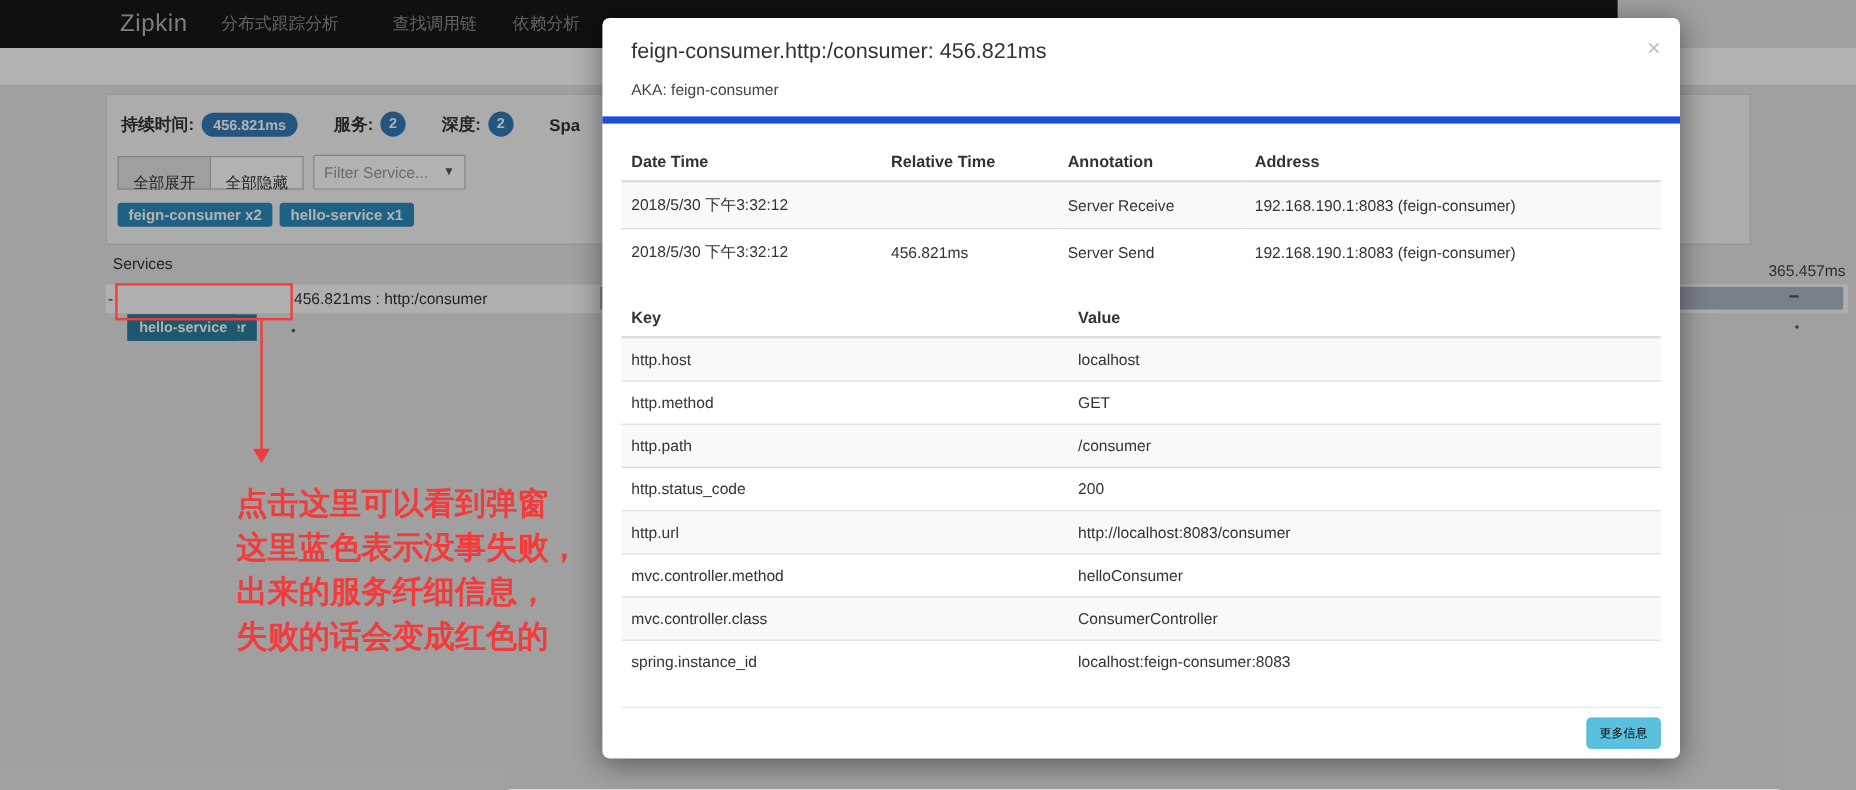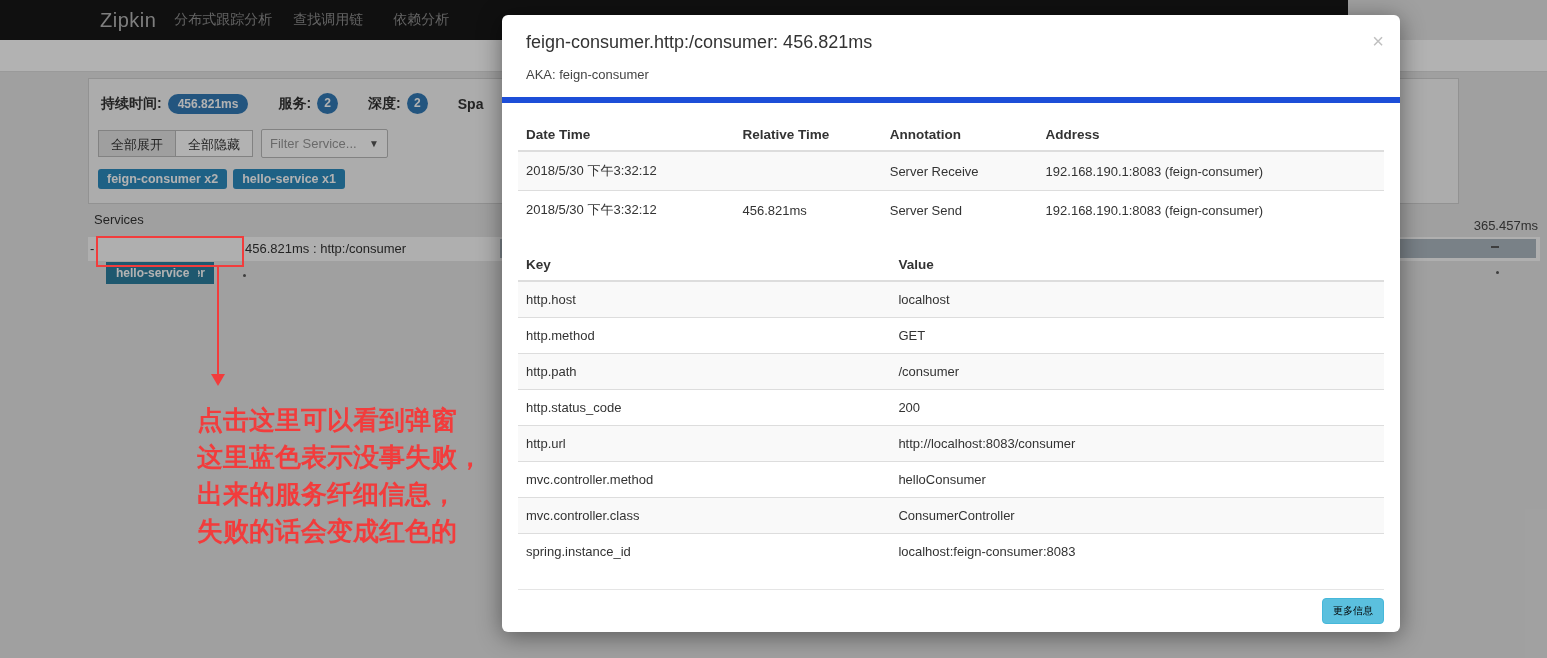--- a/index.html
+++ b/index.html
@@ -10,22 +10,22 @@
     overflow: hidden;
     background: #e6e6e6;
   }
   
   .navbar {
     position: absolute; left: 0; top: 0; width: 1348px; height: 40px;
     background: #181818; display: flex; align-items: center;
   }
   .brand { color: #b5b5b5; font-size: 20px; margin-left: 100px; letter-spacing: 0.5px; }
   .nav-item { color: #8f8f8f; font-size: 14px; }
-  .nav-item.n1 { margin-left: 18px; }
-  .nav-item.n2 { margin-left: 21px; }
+  .nav-item.n1 { margin-left: 28px; }
+  .nav-item.n2 { margin-left: 45px; }
   .nav-item.n3 { margin-left: 30px; }
   .topbar {
     position: absolute; left: 0; top: 40px; width: 1547px; height: 32px;
     background: #ffffff; border-bottom: 1px solid #ddd;
   }
   .panel {
     position: absolute; left: 88px; top: 78px; width: 1371px; height: 126px;
     background: #f7f7f7; border: 1px solid #d2d2d2;
   }
   .toolbar { position: absolute; left: 12px; top: 14px; display: flex; align-items: center; }
@@ -36,21 +36,21 @@
     border-radius: 10px; padding: 3px 10px; margin-left: 6px;
   }
   .circle {
     background: #337ab7; color: #fff; font-size: 12px; font-weight: bold;
     border-radius: 50%; width: 21px; height: 21px; line-height: 21px;
     text-align: center; display: inline-block; margin-left: 6px;
   }
   .btn-row { position: absolute; left: 9px; top: 50px; display: flex; align-items: center; }
   .btn {
     font-size: 13px; color: #333; background: #fff; border: 1px solid #bbb;
-    padding: 5px 12px; height: 27px; line-height: 17px; cursor: pointer;
+    padding: 13px 12px; height: 27px; line-height: 17px; cursor: pointer;
   }
   .btn.active { background: #e4e4e4; }
   .btn + .btn { border-left: none; }
   .filter-select {
     margin-left: 8px; width: 127px; height: 29px; background: #fff;
     border: 1px solid #bbb; border-radius: 2px; font-size: 13px; color: #999;
     display: flex; align-items: center; padding: 0 8px; justify-content: space-between;
   }
   .caret { color: #555; font-size: 10px; }
   .tag-row { position: absolute; left: 9px; top: 90px; display: flex; }

